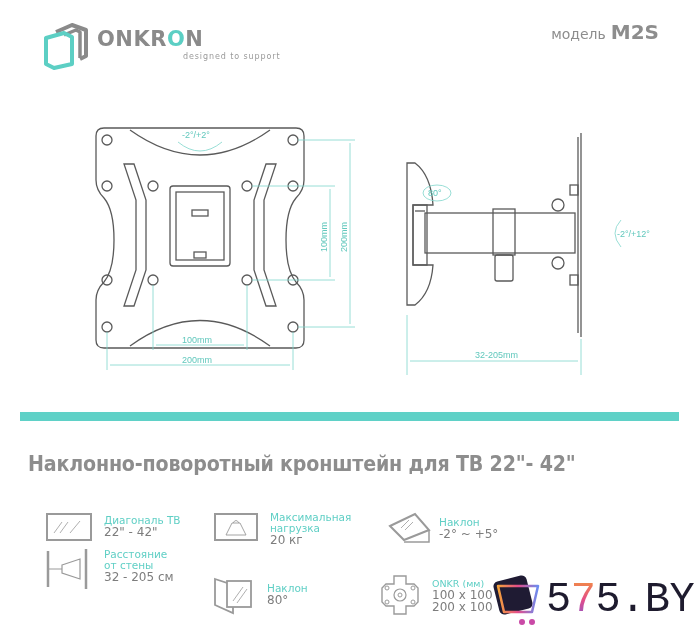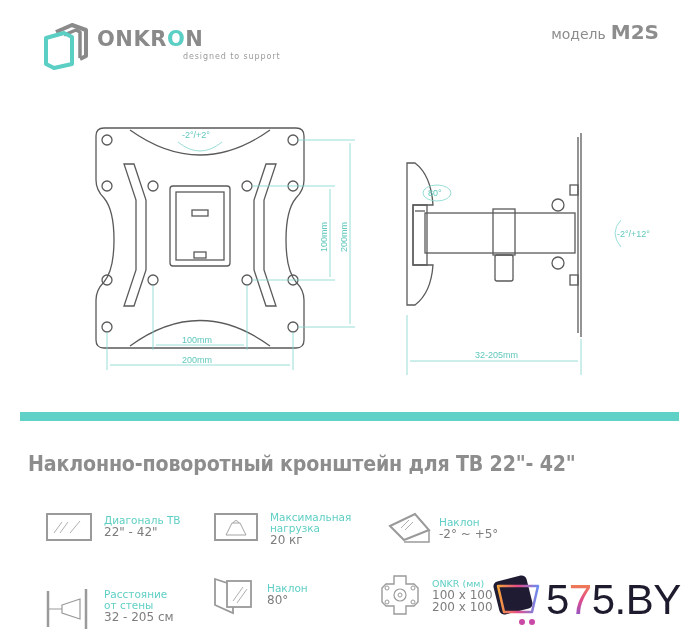--- a/index.html
+++ b/index.html
@@ -12,21 +12,21 @@
   .model .lbl { font-family: "DejaVu Sans", sans-serif; font-size: 14px; margin-right: 5px; }
   .model .val { font-family: "DejaVu Sans", sans-serif; font-size: 20px; font-weight: bold; }
   .divider { left: 20px; top: 412px; width: 659px; height: 9px; background: #5fd1c7; }
   .headline { left: 28px; top: 452px; font-family: "DejaVu Sans", sans-serif; font-weight: bold; font-size: 20.5px; color: #8d8d8d; letter-spacing: -0.2px; white-space: nowrap; transform: scaleX(0.93); transform-origin: left; }
   .spec { position: absolute; display: flex; align-items: flex-start; }
   .spec .txt { font-size: 10.5px; line-height: 11px; font-family: "DejaVu Sans", sans-serif; }
   .spec .k { color: #5fcfc5; }
   .spec .v { color: #7d7d7d; font-size: 12px; line-height: 12px; }
   .dim { font-size: 9px; fill: #62c8bd; font-family: "Liberation Sans", sans-serif; }
   .brand575 { left: 492px; top: 572px; display: flex; align-items: center; }
-  .brand575 .t { font-family: Liberation Sans, sans-serif; font-size: 42px; color: #1e1b2e; letter-spacing: -0.5px; margin-left: 4px; }
+  .brand575 .t { font-family: Liberation Mono, monospace; font-size: 42px; color: #1e1b2e; letter-spacing: -0.5px; margin-left: 4px; }
   .brand575 .c7 { background: linear-gradient(180deg,#f59b33,#e34c8a,#6a5be0); -webkit-background-clip: text; background-clip: text; color: transparent; }
 </style>
 </head>
 <body>
 
 <svg class="abs" style="left:42px;top:22px" width="54" height="48" viewBox="0 0 54 48">
   <path d="M14 10 L30 3 L44 8 L44 34 L38 37" fill="none" stroke="#8a8a8a" stroke-width="4" stroke-linejoin="round"></path>
   <path d="M22 13 L34 8 L38 10 L38 36" fill="none" stroke="#8a8a8a" stroke-width="3.5" stroke-linejoin="round"></path>
   <path d="M4 16 L22 11 L30 15 L30 42 L12 46 L4 42 Z" fill="none" stroke="#5ccfc4" stroke-width="4" stroke-linejoin="round"></path>
 </svg>
@@ -141,21 +141,21 @@
       <path d="M3 16 L28 4 L42 20 L17 30 Z" fill="none" stroke="#9a9a9a" stroke-width="2"></path>
       <path d="M14 18 L22 10 M18 20 L26 12" stroke="#9a9a9a" stroke-width="0.8"></path>
       <path d="M42 20 V32 H17" fill="none" stroke="#9a9a9a" stroke-width="1.5"></path>
     </svg>
   <div class="txt" style="margin-left:6px;margin-top:7px">
     <div class="k">Наклон</div>
     <div class="v">-2° ~ +5°</div>
   </div>
 </div>
 
-<div class="spec" style="left:44px;top:587px">
+<div class="spec" style="left:44px;top:547px">
   <svg width="50" height="44" viewBox="0 0 50 44">
       <line x1="4" y1="4" x2="4" y2="40" stroke="#9a9a9a" stroke-width="2.5"></line>
       <path d="M4 22 H18 M18 18 L36 12 L36 32 L18 26 Z" fill="none" stroke="#9a9a9a" stroke-width="1.2"></path>
       <line x1="42" y1="2" x2="42" y2="42" stroke="#9a9a9a" stroke-width="2.5"></line>
     </svg>
   <div class="txt" style="margin-left:10px;margin-top:2px">
     <div class="k">Расстояние</div>
     <div class="k">от стены</div>
     <div class="v">32 - 205 см</div>
   </div>

